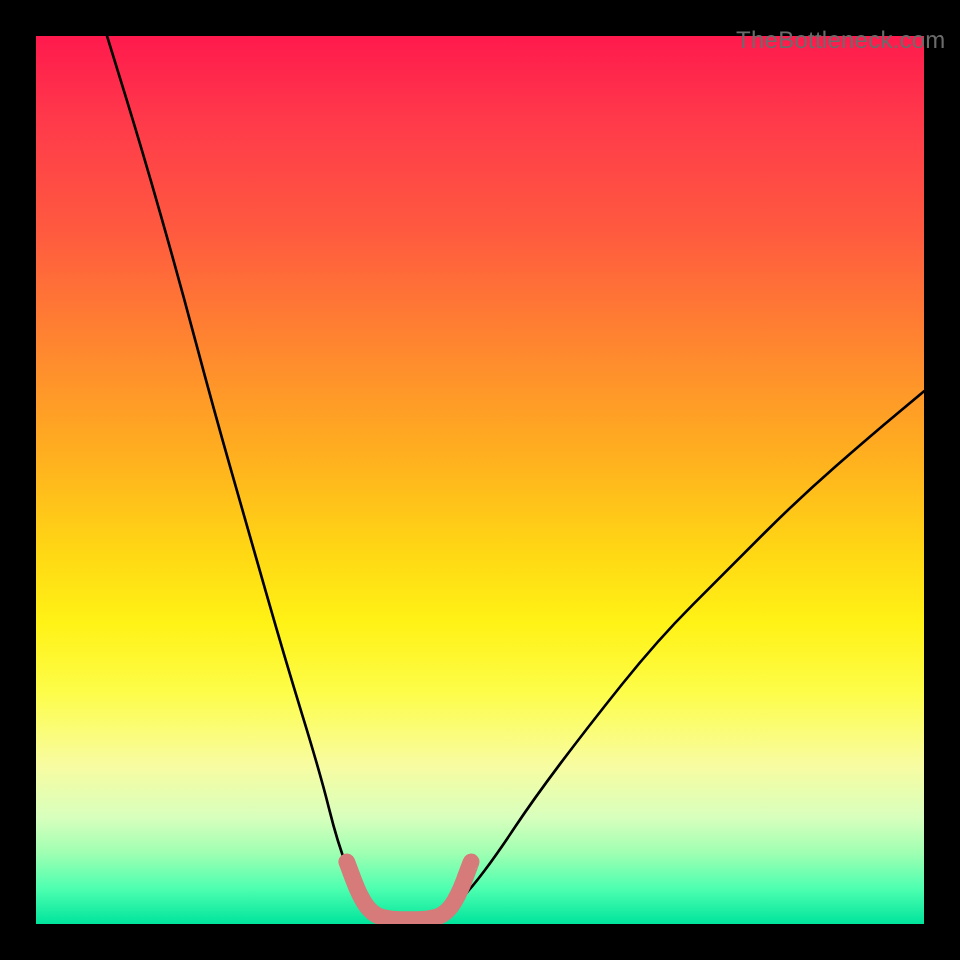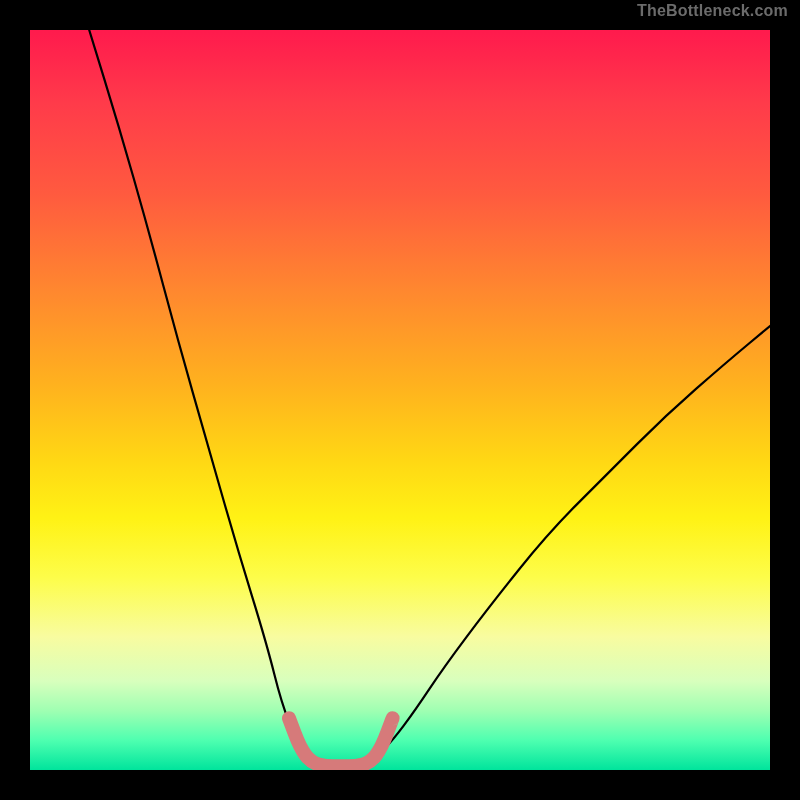--- a/index.html
+++ b/index.html
@@ -43,25 +43,25 @@
   }
   .plot-svg {
     position: absolute;
     left: 0;
     top: 0;
     width: 740px;
     height: 740px;
   }
   .watermark {
     position: absolute;
-    top: 2px;
+    top: 23px;
     right: 12px;
     color: #6b6b6b;
-    font-size: 16px;
-    font-weight: 700;
+    font-size: 20px;
+    font-weight: 400;
     letter-spacing: 0.2px;
     user-select: none;
   }
 </style>
 </head>
 <body>
 
 <div class="frame">
 
   <div class="plot-area">

